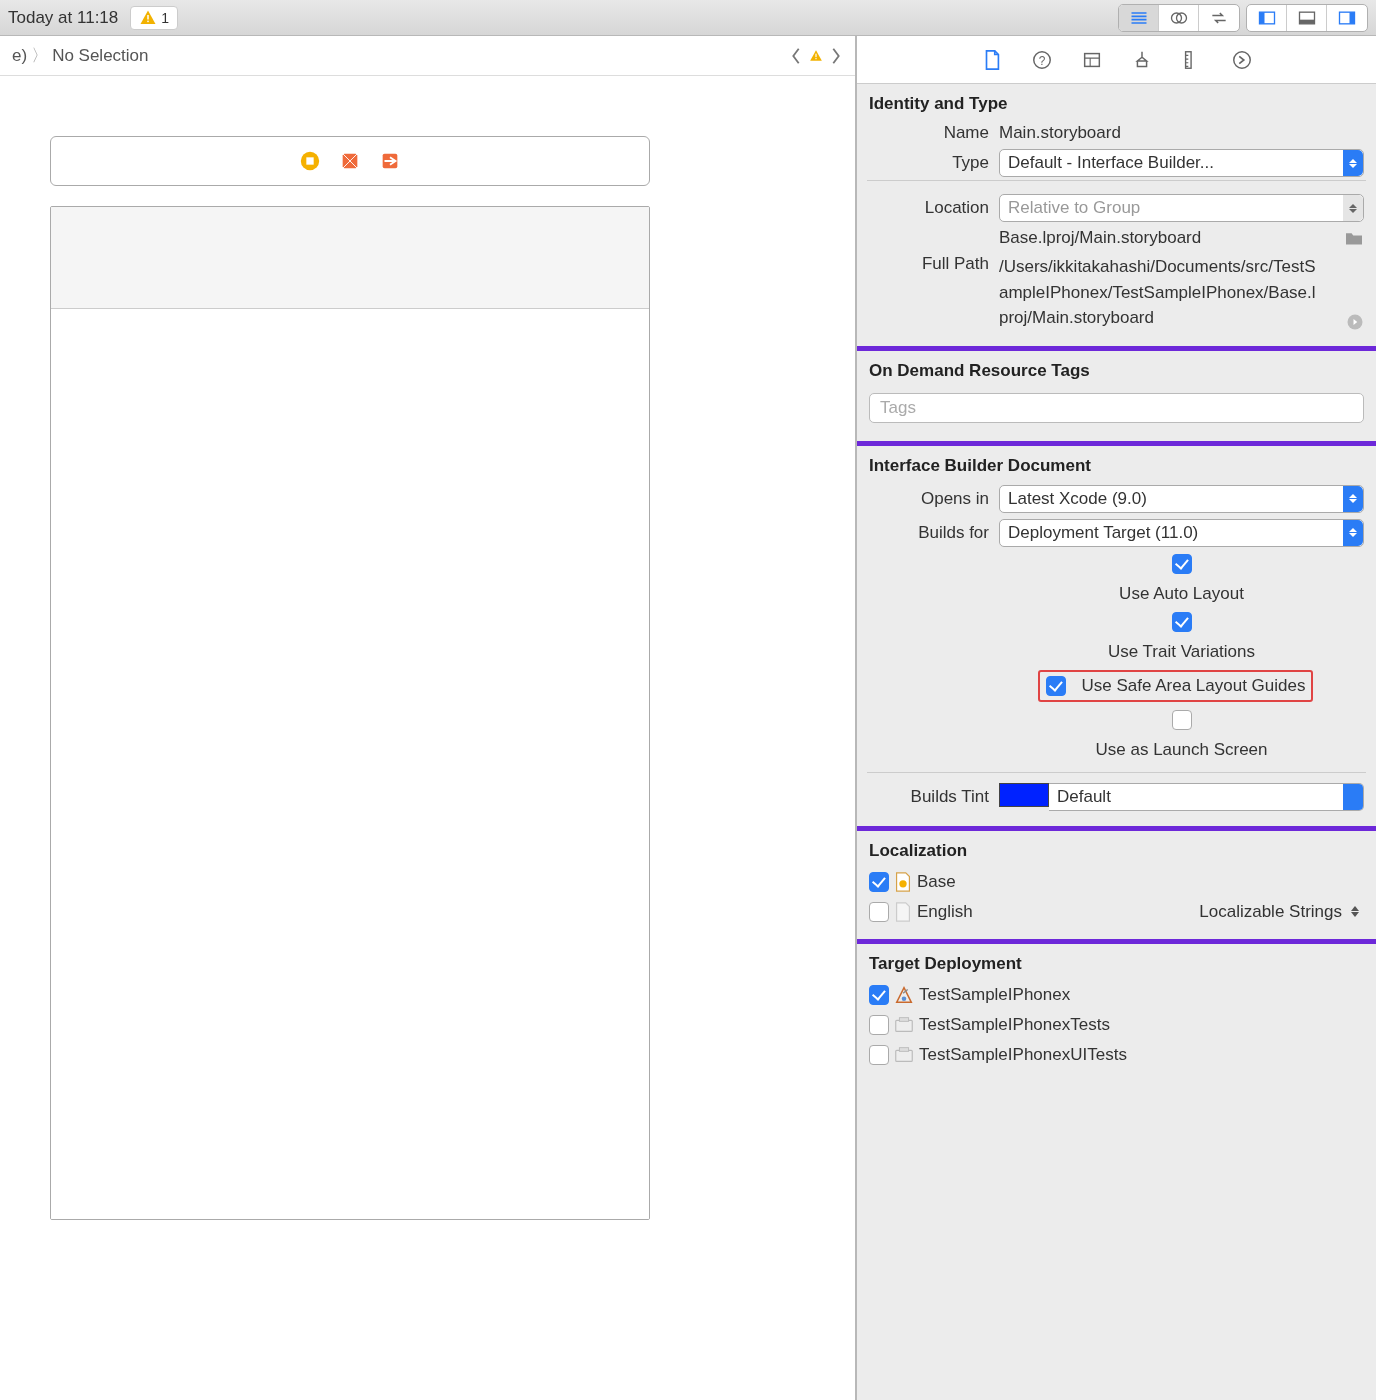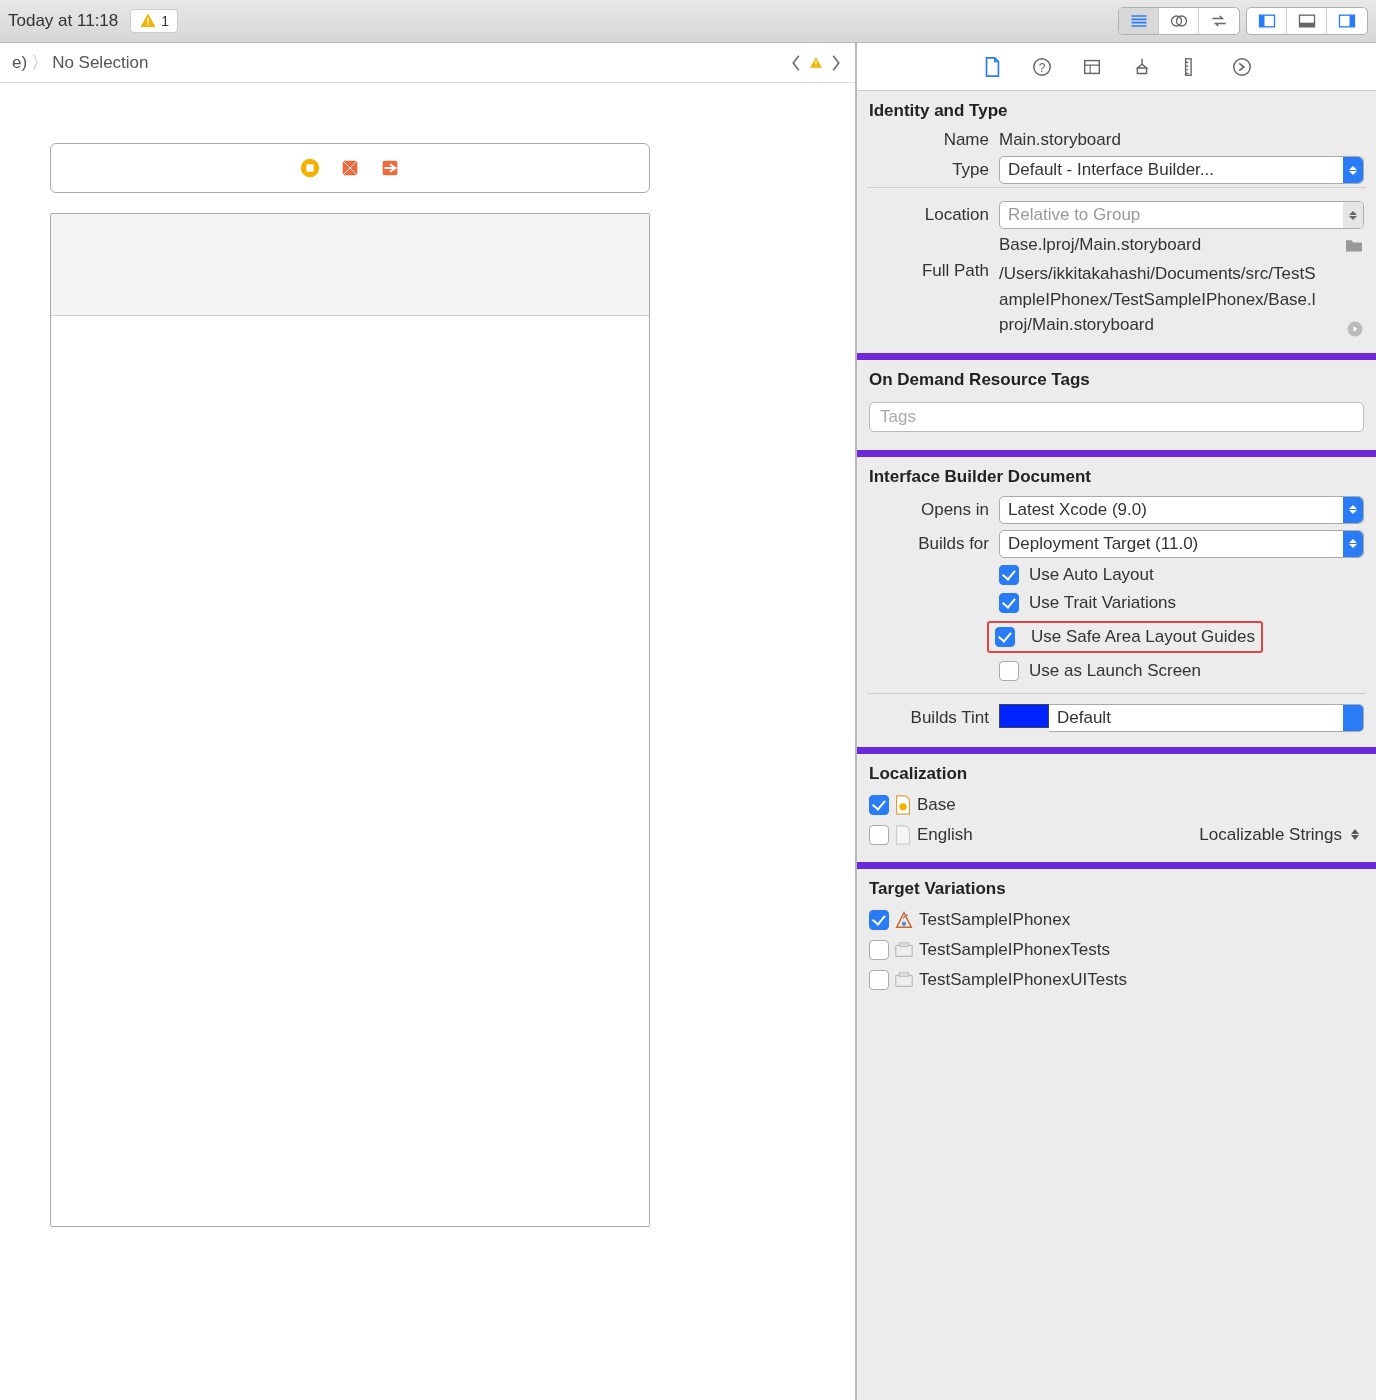--- a/index.html
+++ b/index.html
@@ -6,21 +6,21 @@
 body {
   font-family: -apple-system, "Helvetica Neue", Arial, sans-serif;
   font-size: 17px;
   background: #fff;
   width: 1376px;
   height: 1400px;
   overflow: hidden;
   color: #333;
 }
 .topbar {
-  height: 43px;
+  height: 36px;
   background: linear-gradient(#e8e8e8, #d6d6d6);
   border-bottom: 1px solid #b8b8b8;
   display: flex;
   align-items: center;
   padding: 0 8px;
   justify-content: space-between;
 }
 .topbar-left { display: flex; align-items: center; gap: 12px; }
 .topbar-right { display: flex; align-items: center; gap: 6px; }
 .toolbar-group {
@@ -115,21 +115,21 @@
   border-bottom: 1px solid #ccc;
 }
 .inspector-tab { width:24px; height:24px; display:flex; align-items:center; justify-content:center; cursor:pointer; }
 .inspector-tab svg { width:22px; height:22px; }
 
 .section-title {
   font-weight: 700;
   padding: 10px 12px 6px;
   color: #222;
 }
-.section { border-bottom: 7px solid #6d28d9; padding-bottom: 12px; }
+.section { border-bottom: 5px solid #6d28d9; padding-bottom: 12px; }
 .section-inner { border-bottom: 1px solid #ccc; margin: 0 10px 10px; }
 
 .row { display:flex; align-items:center; padding: 3px 12px; }
 .row .label { width: 130px; text-align: right; padding-right: 10px; color: #333; }
 .row .value { flex:1; }
 .select {
   width:100%; height:28px; background:#fff; border:1px solid #aaa;
   border-radius: 5px; display:flex; align-items:center; padding:0 8px;
   justify-content: space-between; position:relative;
 }
@@ -147,21 +147,21 @@
 .select .arrows::after { border-top:4px solid #fff; }
 .select .arrows.grey::before { border-bottom-color:#666; }
 .select .arrows.grey::after { border-top-color:#666; }
 
 .tags-input {
   width: calc(100% - 24px); margin: 6px 12px; height: 30px;
   background:#fff; border:1px solid #bbb; border-radius:5px;
   padding: 0 10px; color:#aaa; display:flex; align-items:center;
 }
 
-.checkbox-row { display:flex; align-items:center; padding: 4px 12px 4px 142px; gap:10px; }
+.checkbox-row { display:flex; align-items:center; padding: 4px 12px 4px 142px; gap:10px;flex-direction:column; }
 .chk {
   width:20px; height:20px; border-radius:4px; border:1px solid #aaa;
   background:#fff; display:flex; align-items:center; justify-content:center;
 }
 .chk.checked { background:#2a7cf6; border-color:#2a7cf6; }
 .chk.checked::after {
   content:''; width:6px; height:10px; border:solid #fff; border-width:0 2.5px 2.5px 0;
   transform: rotate(40deg) translate(-1px,-1px);
 }
 .highlight-box { border: 2.5px solid #e04444; border-radius:3px; padding: 2px 4px; margin-left: -6px; }
@@ -443,21 +443,21 @@
         <svg width="20" height="22" viewBox="0 0 20 24">
             <path d="M3 2h10l4 4v16H3z" fill="#f5f5f5" stroke="#ccc" stroke-width="1.3"></path>
           </svg>
         <span style="flex:1">English</span>
         <span>Localizable Strings</span>
         <span class="plain-arrows"></span>
       </div>
     </div>
 
     <div class="section" style="border-bottom:none">
-      <div class="section-title">Target Variations</div>
+      <div class="section-title">Target Deployment</div>
       <div class="target-row">
         <div class="chk checked"></div>
         <svg width="22" height="22" viewBox="0 0 24 24">
             <path d="M4 20 L12 4 L20 20 Z" fill="none" stroke="#c96a2e" stroke-width="1.6"></path>
             <circle cx="12" cy="16" r="2.5" fill="#5a8fd6"></circle>
             <path d="M11 10l5-4" stroke="#888" stroke-width="1.5"></path>
           </svg>
         <span>TestSampleIPhonex</span>
       </div>
       <div class="target-row">

